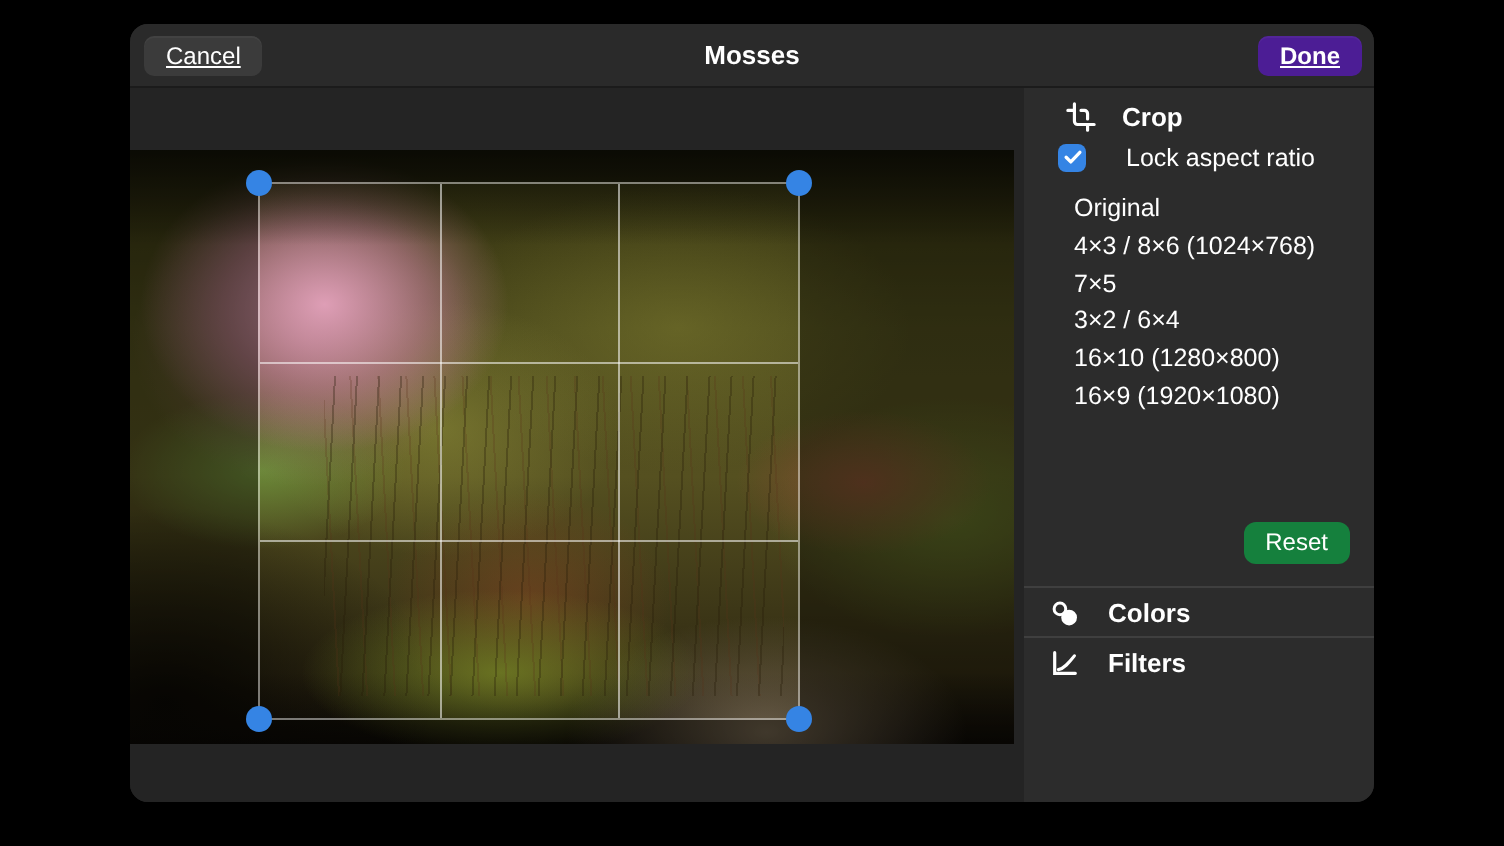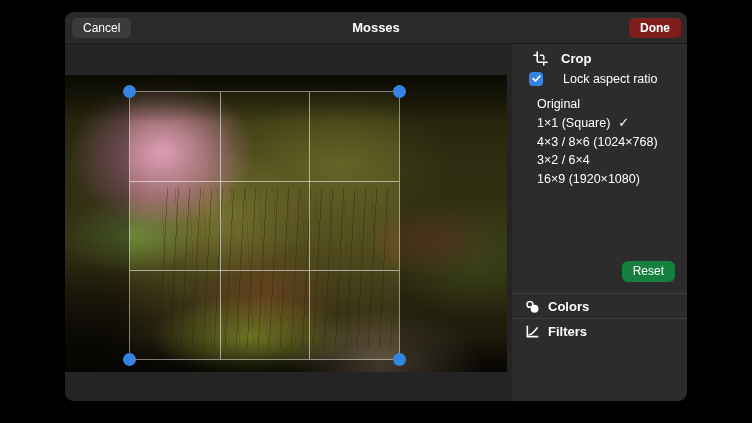--- a/index.html
+++ b/index.html
@@ -5,23 +5,23 @@
   html,body{margin:0;padding:0;background:#000;}
   *{box-sizing:border-box;font-family:"Liberation Sans",sans-serif;}
   .stage{position:relative;width:752px;height:423px;background:#000;overflow:hidden;}
   .window{position:absolute;left:65px;top:12px;width:622px;height:389px;background:#242424;
           border-radius:9px;overflow:hidden;box-shadow:0 2px 14px rgba(0,0,0,.8);}
   
   .headerbar{position:absolute;left:0;top:0;width:622px;height:32px;background:#2a2a2a;
              border-bottom:1px solid #1b1b1b;}
   .btn{position:absolute;top:6px;height:20px;padding:0 11px;border:none;border-radius:5px;
        background:#3b3b3b;color:#fff;font-size:12px;line-height:20px;cursor:default;
-       box-shadow:inset 0 1px 0 rgba(255,255,255,.04);}
+       box-shadow:inset 0 1px 0 rgba(255,255,255,.04);text-decoration:underline;}
   .btn.cancel{left:7px;}
-  .btn.done{right:6px;background:#7f1d1d;font-weight:700;}
+  .btn.done{right:6px;background:#4c1d95;font-weight:700;}
   .title{position:absolute;left:0;right:0;top:0;height:32px;line-height:32px;text-align:center;
          color:#fff;font-size:13px;font-weight:700;}
   
   .content{position:absolute;left:0;top:32px;width:447px;height:357px;background:#242424;}
   .photo{position:absolute;left:0;top:31px;width:442px;height:297px;overflow:hidden;
     background:
       linear-gradient(180deg, rgba(12,12,6,.85) 0%, rgba(20,20,10,0) 16%),
       radial-gradient(ellipse 92px 74px at 22% 26%, rgba(228,162,188,.95), rgba(201,131,158,.55) 55%, rgba(120,90,60,0) 100%),
       radial-gradient(ellipse 125px 105px at 20% 32%, rgba(187,120,150,.45), rgba(187,120,150,0) 70%),
       radial-gradient(ellipse 95px 52px at 15% 54%, rgba(112,150,62,.8), rgba(112,150,62,0) 75%),
@@ -57,21 +57,21 @@
   .crop-hd{top:7px;height:15px;padding-left:13px;gap:13px;font-size:13px;font-weight:700;}
   .lock-row{top:27px;height:15px;padding-left:9px;gap:20px;font-size:12.5px;}
   .checkbox{width:14px;height:14px;border-radius:4px;background:#3584e4;display:inline-flex;
             align-items:center;justify-content:center;flex:none;}
   .aspect-list{position:absolute;left:13px;top:51px;width:160px;}
   .aspect-row{height:18.8px;line-height:18.8px;font-size:12.5px;white-space:nowrap;margin-left:12px;}
   .aspect-row .check{margin-left:8px;font-size:13px;}
   .reset-btn{position:absolute;right:12px;top:217px;height:21px;padding:0 11px;border:none;
              border-radius:6px;background:#15803d;color:#fff;font-size:12px;line-height:21px;}
   .sections{position:absolute;left:0;top:249px;width:175px;}
-  .sec-row{display:flex;align-items:center;height:25px;padding-left:13px;gap:8px;
+  .sec-row{display:flex;align-items:center;height:25px;padding-left:13px;gap:14px;
            font-size:13px;font-weight:700;border-top:1px solid rgba(255,255,255,.09);}
 </style>
 </head>
 <body>
 
 <div class="stage">
   <div class="window">
 
     <div class="headerbar">
       <button class="btn cancel">Cancel</button>
@@ -114,27 +114,30 @@
           </svg>
         </span>
         <span>Lock aspect ratio</span>
       </div>
 
       <div class="aspect-list">
         <div class="aspect-row">
           <span>Original</span>
         </div>
         <div class="aspect-row">
-          <span>1×1 (Square)</span><span class="check">✓</span>
-        </div>
-        <div class="aspect-row">
           <span>4×3 / 8×6 (1024×768)</span>
         </div>
         <div class="aspect-row">
+          <span>7×5</span>
+        </div>
+        <div class="aspect-row">
           <span>3×2 / 6×4</span>
+        </div>
+        <div class="aspect-row">
+          <span>16×10 (1280×800)</span>
         </div>
         <div class="aspect-row">
           <span>16×9 (1920×1080)</span>
         </div>
       </div>
 
       <button class="reset-btn">Reset</button>
 
       <div class="sections">
         <div class="sec-row">

